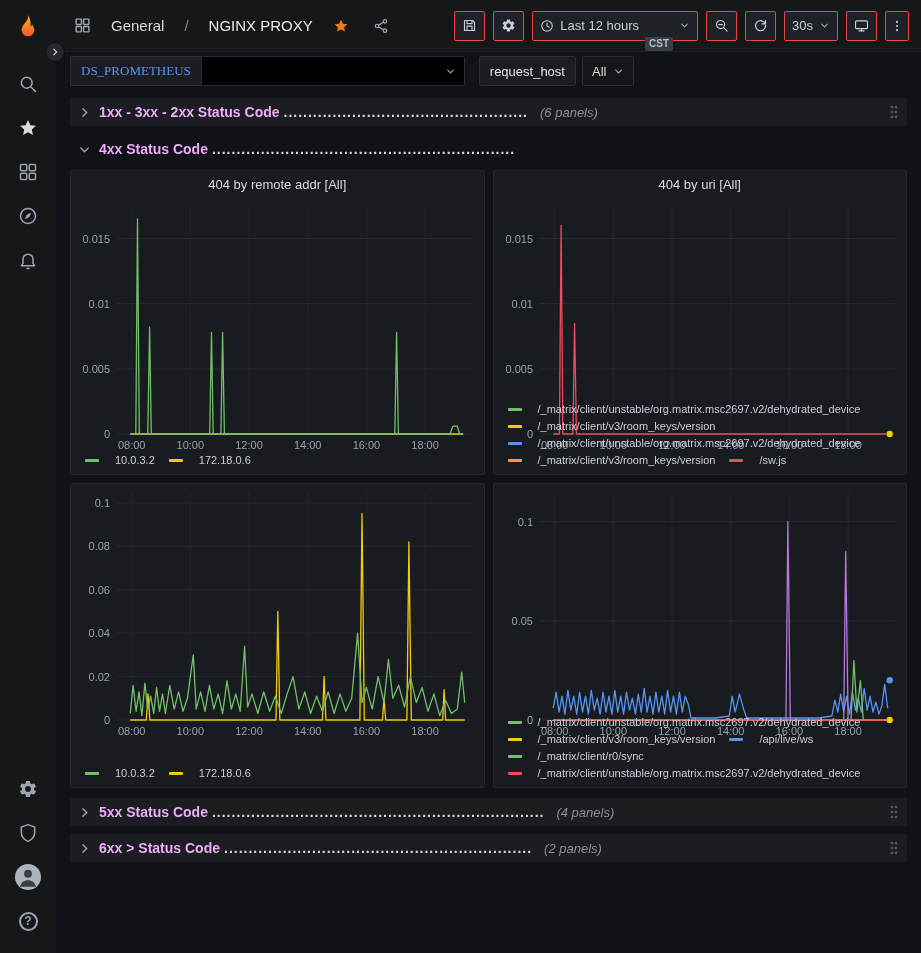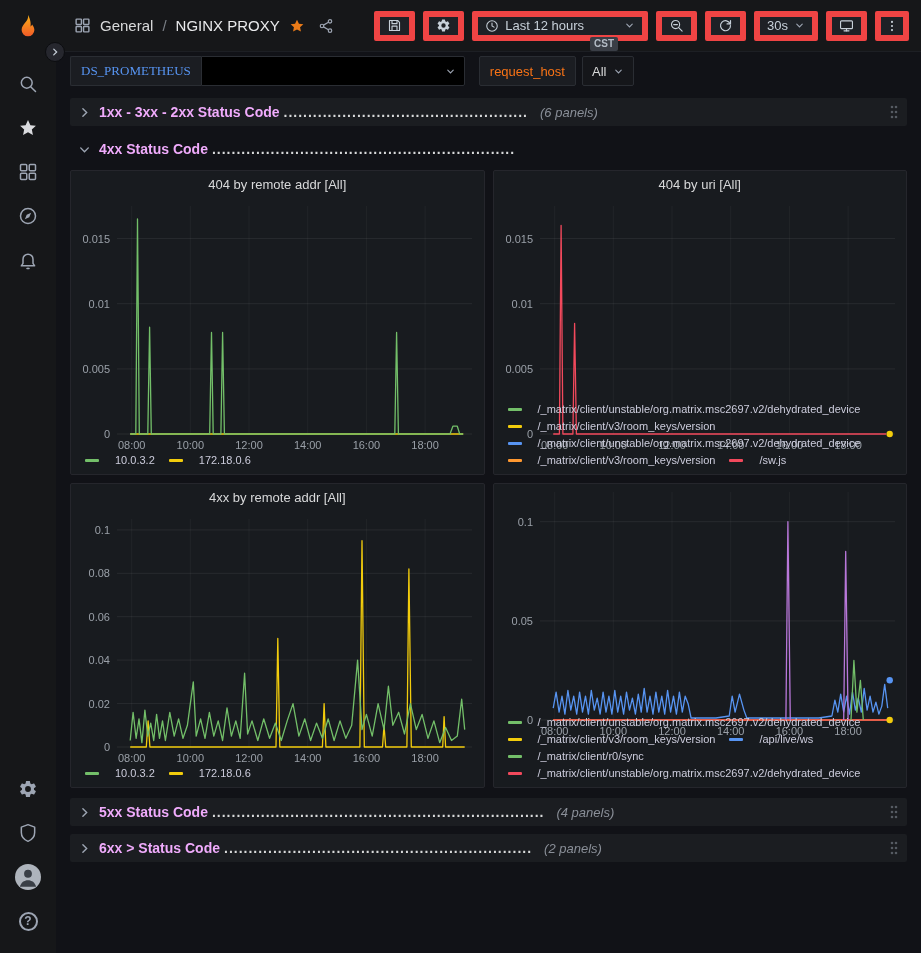--- a/index.html
+++ b/index.html
@@ -34,29 +34,29 @@
     z-index: 9; cursor:pointer; color:#c7d0d9;
   }
 
   
   .main { margin-left: 56px; height: 100%; display: flex; flex-direction: column; }
 
   .topbar {
     flex: none; height: 52px; display: flex; align-items: center;
     padding: 0 12px 0 18px; background: #161719; border-bottom: 1px solid #1d1f24;
   }
-  .crumb { display: flex; align-items: center; gap: 9px; }
+  .crumb { display: flex; align-items: center; gap: 20px; text-align: center; }
   .crumb-section { font-size: 15px; color: #d8d9da; cursor: pointer; }
   .crumb-sep { font-size: 15px; color: #7b8087; }
   .crumb-title { font-size: 15px; color: #e9eaec; font-weight: 500; cursor: pointer; }
   .toolbar { margin-left: auto; display: flex; align-items: center; gap: 8px; }
   .tbtn {
     height: 30px; min-width: 30px; padding: 0 7px;
     display: flex; align-items: center; justify-content: center; gap: 6px;
-    background: #1e2126; border: 6px solid #ef4444; border-radius: 2px;
+    background: #1e2126; border: 1px solid #ef4444; border-radius: 2px;
     color: #c7d0d9; font-size: 13px; cursor: pointer; white-space: nowrap;
   }
   .badge {
     background: #3a3e46; color: #b4bcc6; font-size: 10px; font-weight: bold;
     padding: 1px 4px; border-radius: 2px; line-height: 12px; margin-top: 37px;
   }
 
   
   .submenu { flex: none; height: 38px; display: flex; align-items: center; padding: 0 14px; gap: 14px; }
   .var-group { display: flex; align-items: center; }
@@ -67,21 +67,21 @@
   }
   .var-value-redacted {
     width: 264px; height: 30px; background: #000;
     border: 1px solid #2a2d33; border-radius: 0 2px 2px 0;
     display: flex; align-items: center; justify-content: flex-end; padding-right: 8px;
     color: #9da5b3; cursor: pointer;
   }
   .var-label2 {
     height: 30px; display: flex; align-items: center; padding: 0 10px;
     background: #1b1d22; border: 1px solid #2a2d33;
-    color: #f97316; font-size: 13px; border-radius: 2px; cursor: default;
+    color: #e5e5e5; font-size: 13px; border-radius: 2px; cursor: default;
   }
   .var-value {
     height: 30px; display: flex; align-items: center; gap: 7px; padding: 0 9px;
     background: #15161a; border: 1px solid #2a2d33; border-radius: 2px;
     color: #d8d9da; font-size: 13px; margin-left: 6px; cursor: pointer;
   }
 
   
   .content { flex: 1; padding: 8px 14px 0; overflow: hidden; }
 
@@ -418,21 +418,20 @@
               <span class="legend-marker" style="background:#ff9830"></span>
               <span>/_matrix/client/v3/room_keys/version</span>
             </span>
             <span class="legend-item">
               <span class="legend-marker" style="background:#f2495c"></span>
               <span>/sw.js</span>
             </span>
           </div>
       </section>
       <section class="panel">
-        <div class="panel-title">4xx by remote addr [All]</div>
         <div class="chart-area">
             <svg width="413" height="256">
               <line x1="60.7" y1="8" x2="60.7" y2="236" stroke="rgba(255,255,255,0.045)"></line>
               <text x="60.7" y="251" text-anchor="middle" fill="#9aa0a8" font-size="11">08:00</text>
               <line x1="119.3" y1="8" x2="119.3" y2="236" stroke="rgba(255,255,255,0.045)"></line>
               <text x="119.3" y="251" text-anchor="middle" fill="#9aa0a8" font-size="11">10:00</text>
               <line x1="178.0" y1="8" x2="178.0" y2="236" stroke="rgba(255,255,255,0.045)"></line>
               <text x="178.0" y="251" text-anchor="middle" fill="#9aa0a8" font-size="11">12:00</text>
               <line x1="236.7" y1="8" x2="236.7" y2="236" stroke="rgba(255,255,255,0.045)"></line>
               <text x="236.7" y="251" text-anchor="middle" fill="#9aa0a8" font-size="11">14:00</text>

